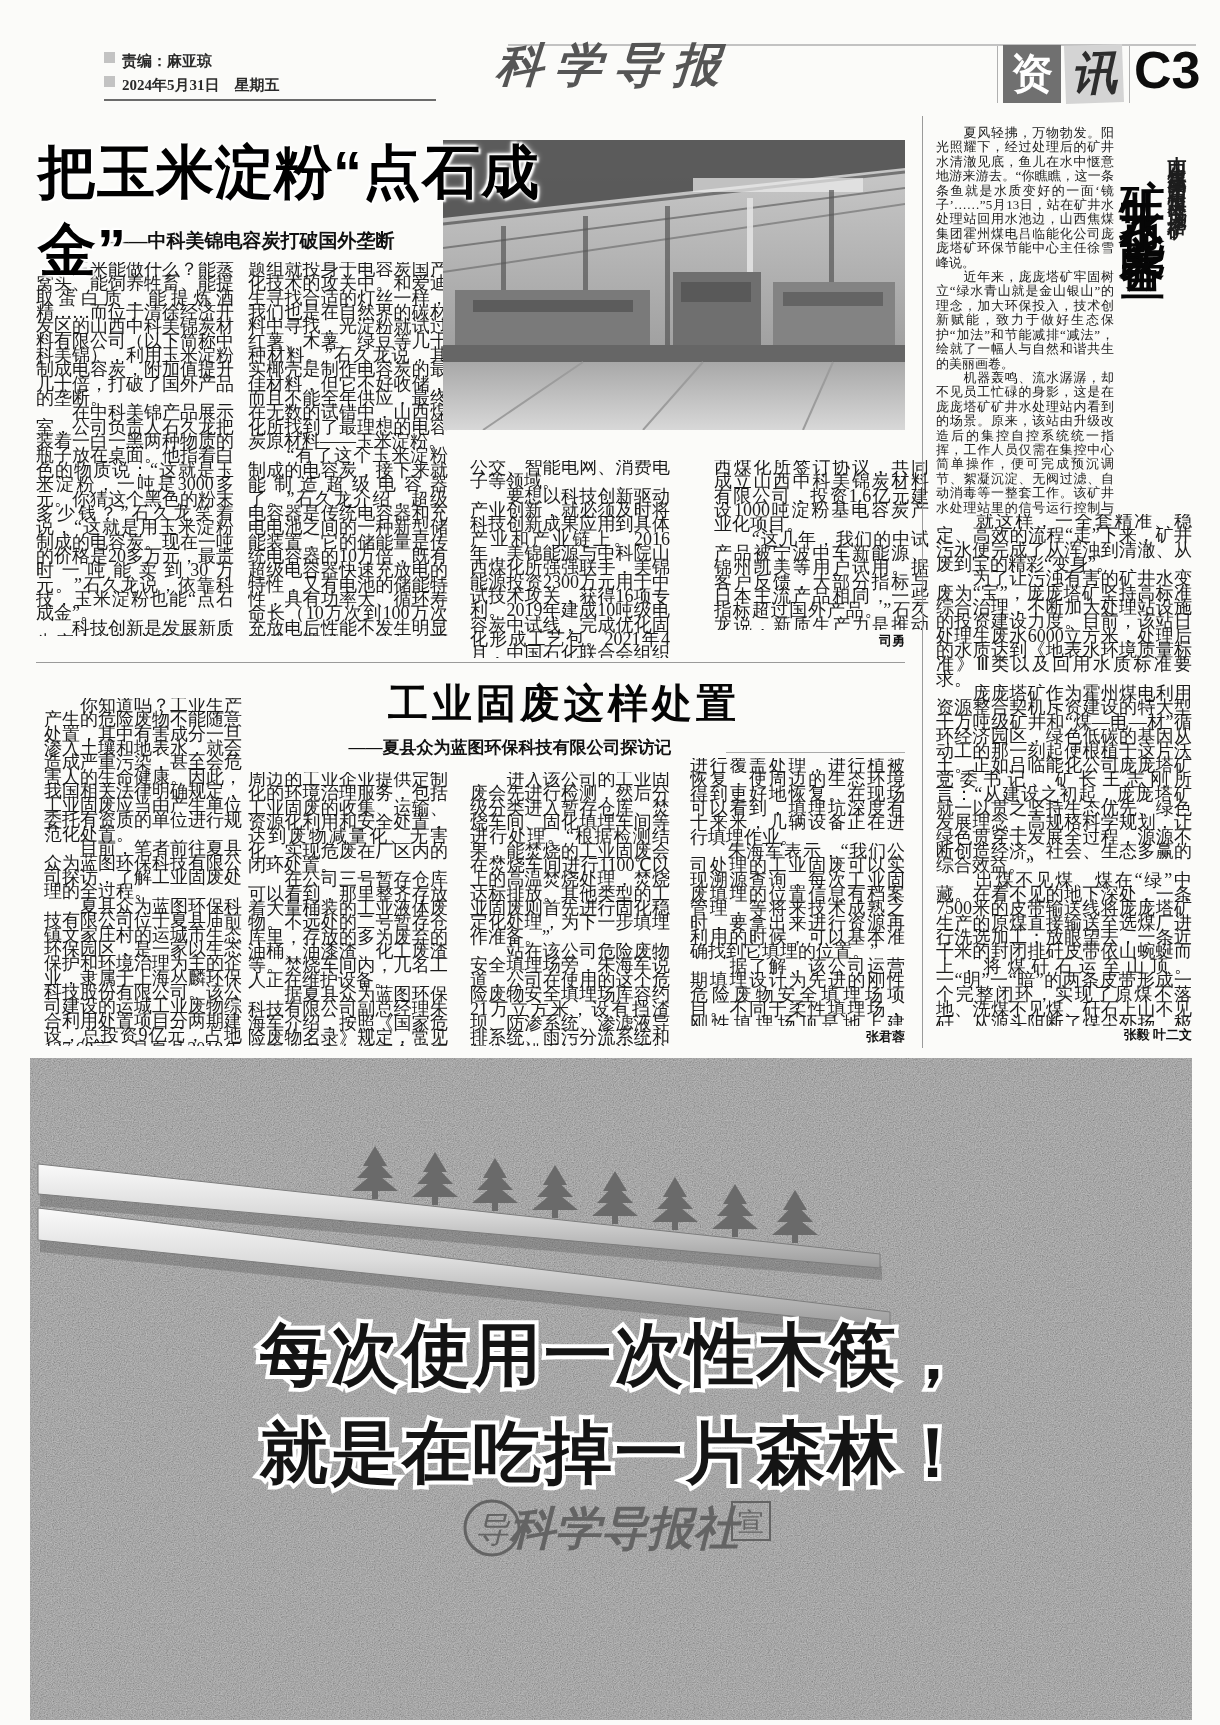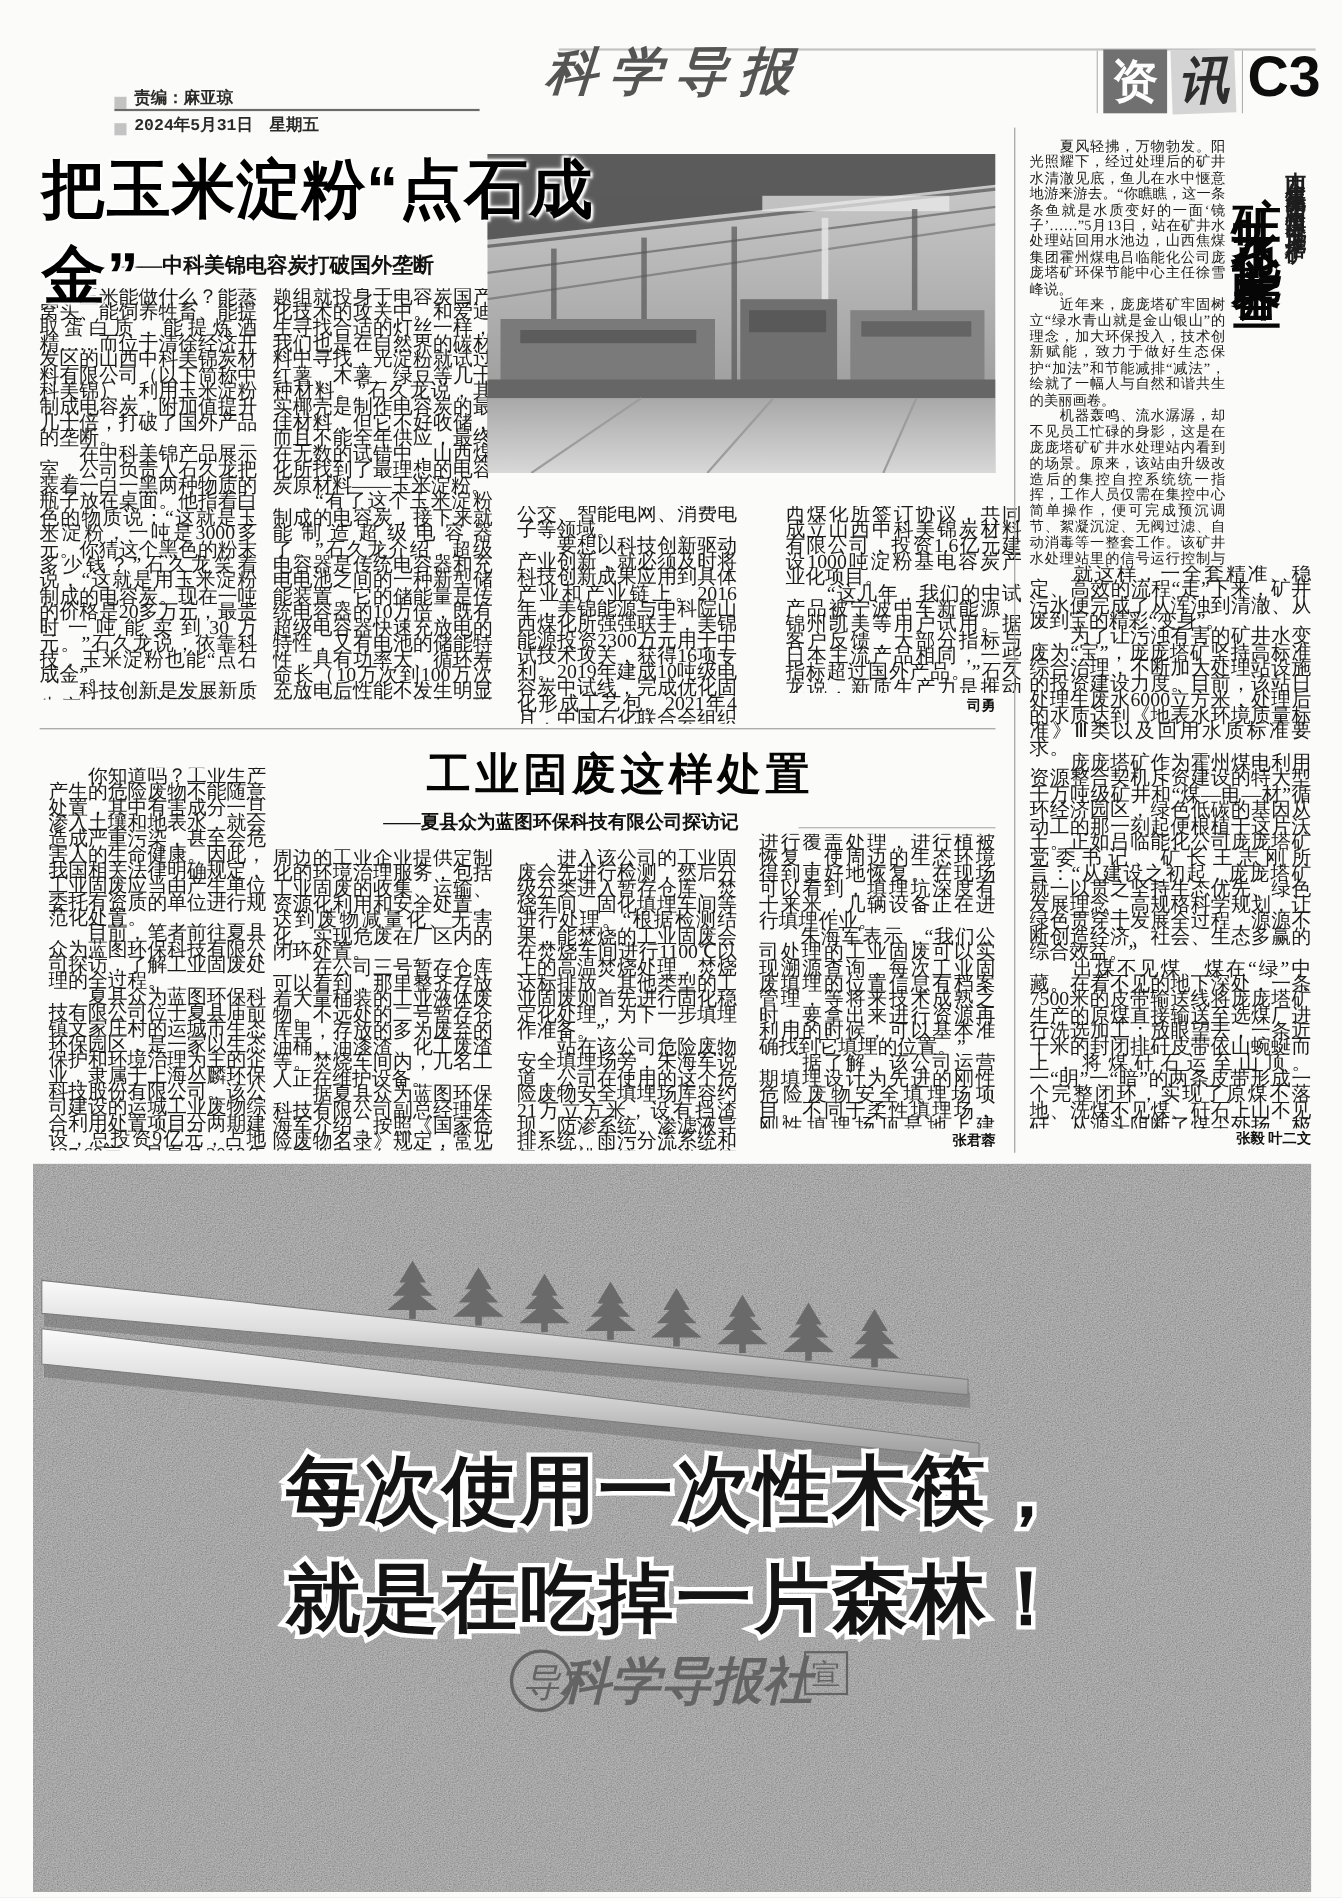--- a/index.html
+++ b/index.html
@@ -2,22 +2,22 @@
 <html><head>
 <meta charset="utf-8">
 <style>
   html,body{margin:0;padding:0;background:#e8e8e6;}
   .page{position:relative;width:1220px;height:1725px;background:#fbfbf9;margin:0 auto;overflow:hidden;
         font-family:"Liberation Serif",serif;color:#1b1b1b;}
   .abs{position:absolute;}
   
   .rule-top{left:508px;top:44px;width:688px;height:2px;background:#c2c2c2;}
   .hvline{width:1px;top:46px;height:57px;background:#b0b0b0;}
-  .ed-row{left:104px;font-size:15px;color:#2a2a2a;display:flex;align-items:flex-end;gap:7px;
-          font-family:Liberation Mono, monospace;font-weight:bold;margin-top:28px;}
+  .ed-row{left:104px;font-size:15px;color:#2a2a2a;display:flex;align-items:flex-start;gap:7px;
+          font-family:Liberation Serif, serif;font-weight:bold;}
   .bullet{width:11px;height:11px;background:#c3c3c3;display:inline-block;}
   .ed-underline{left:104px;top:99px;width:332px;height:2px;background:#6b6b6b;}
   .masthead{left:496px;top:34px;font-family:"DejaVu Serif",serif;font-style:italic;font-weight:bold;
             font-size:47px;color:#555;letter-spacing:12px;transform:skewX(-4deg);}
   .sec-block{top:45px;width:58px;height:58px;display:flex;align-items:center;justify-content:center;}
   .sec-z{left:1003px;background:#707070;color:#fff;font-size:42px;font-weight:bold;font-family:"DejaVu Serif",serif;}
   .sec-x{left:1065px;background:#d4d4d4;color:#2d2d2d;font-size:46px;font-weight:bold;
          font-family:"DejaVu Serif",serif;font-style:italic;transform:rotate(-2deg);}
   .pageno{left:1134px;top:40px;font-family:Liberation Sans, sans-serif;font-weight:bold;font-size:52px;color:#0d0d0d;}
   

